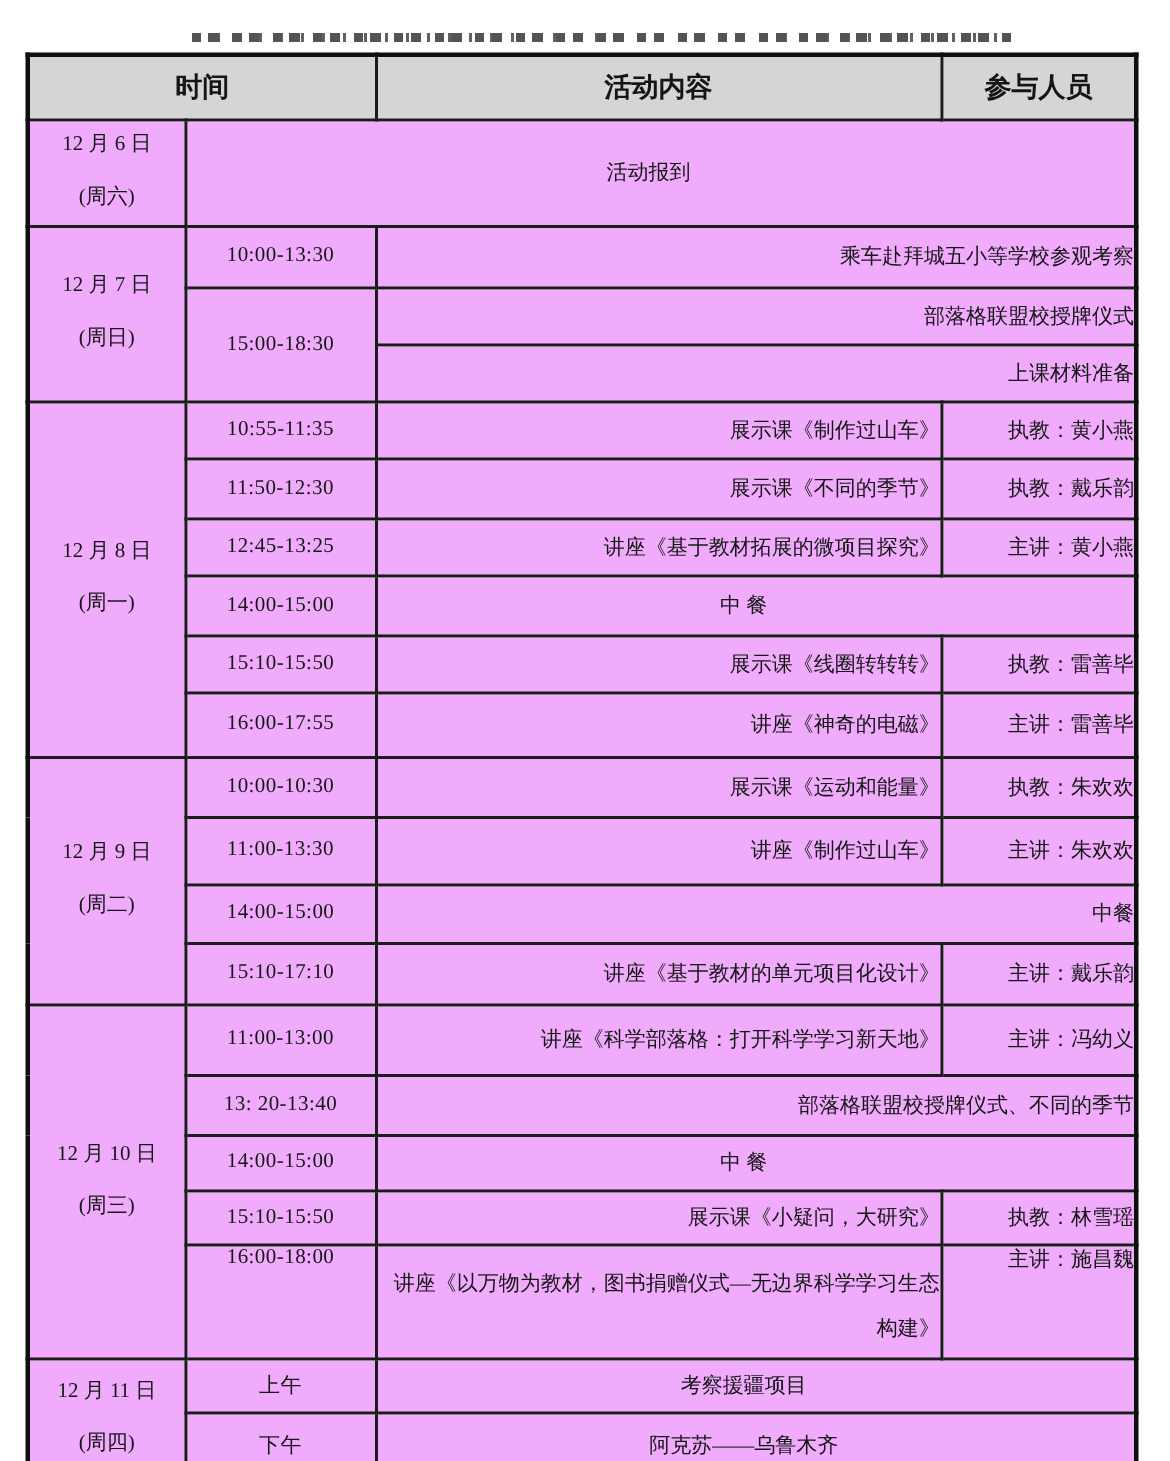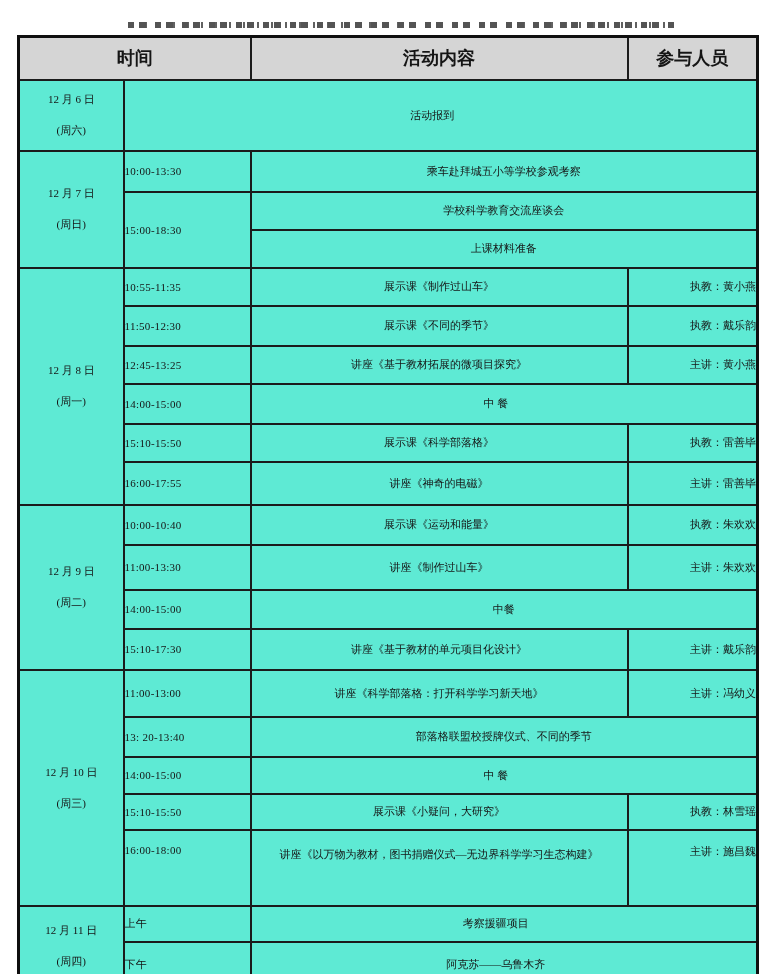--- a/index.html
+++ b/index.html
@@ -20,42 +20,42 @@
     opacity: .8;
   }
   table.sched {
     position: absolute; left: 17px; top: 14px;
     width: 739px; table-layout: fixed;
     border-collapse: collapse;
     border: 3px solid #0f0f0f;
   }
   .sched th, .sched td {
     border: 2px solid #1b1b1b;
-    font-size: 11px;
+    font-size: 14px;
     vertical-align: middle;
-    background: #5eead4;
+    background: #f0abfc;
     overflow: hidden;
     padding: 0;
   }
   .sched th {
     background: #d5d5d5;
     font-weight: bold;
     font-size: 18px;
     text-align: center;
   }
   .c-date { text-align: center; line-height: 1.35; }
   .c-date .l { display: block; }
   .c-date .l + .l { margin-top: 16px; }
-  .c-time { letter-spacing: .3px; }
-  .c-act  { text-align: center; padding: 2px 6px 2px 9px; }
+  .c-time { text-align: center; letter-spacing: .3px; }
+  .c-act  { text-align: right; padding: 2px 6px 2px 9px; }
   .c-act.center { text-align: center; padding-left: 0; padding-right: 16px; }
   .c-who  { text-align: right; padding: 2px 2px 2px 7px; }
   .who-top { vertical-align: top; padding-top: 7px; }
   .row-top td { vertical-align: top; }
-  .row-top .c-time, .row-top .c-who { padding-top: 13px; }
+  .row-top .c-time, .row-top .c-who { }
   .row-top .c-act { padding-top: 11px; line-height: 2.2; }
 </style>
 </head>
 <body>
 
 <div class="sheet">
   <div class="title-crop"></div>
 
   <table class="sched">
     <colgroup>
@@ -83,21 +83,21 @@
     <tr style="height:41px">
       <td rowspan="3" class="c-date">
         <span class="l">12 月 7 日</span>
         <span class="l">(周日)</span>
       </td>
       <td class="c-time">10:00-13:30</td>
       <td colspan="2" class="c-act">乘车赴拜城五小等学校参观考察</td>
     </tr>
     <tr style="height:38px">
       <td rowspan="2" class="c-time">15:00-18:30</td>
-      <td colspan="2" class="c-act">学校科学教育交流座谈会</td>
+      <td colspan="2" class="c-act">部落格联盟校授牌仪式</td>
     </tr>
     <tr style="height:38px">
       <td colspan="2" class="c-act">上课材料准备</td>
     </tr>
 
     <tr style="height:38px">
       <td rowspan="6" class="c-date">
         <span class="l">12 月 8 日</span>
         <span class="l">(周一)</span>
       </td>
@@ -114,49 +114,49 @@
       <td class="c-time">12:45-13:25</td>
       <td class="c-act">讲座《基于教材拓展的微项目探究》</td>
       <td class="c-who">主讲：黄小燕</td>
     </tr>
     <tr style="height:40px">
       <td class="c-time">14:00-15:00</td>
       <td colspan="2" class="c-act center">中 餐</td>
     </tr>
     <tr style="height:38px">
       <td class="c-time">15:10-15:50</td>
-      <td class="c-act">展示课《科学部落格》</td>
+      <td class="c-act">展示课《线圈转转转》</td>
       <td class="c-who">执教：雷善毕</td>
     </tr>
     <tr style="height:43px">
       <td class="c-time">16:00-17:55</td>
       <td class="c-act">讲座《神奇的电磁》</td>
       <td class="c-who">主讲：雷善毕</td>
     </tr>
 
     <tr style="height:40px">
       <td rowspan="4" class="c-date">
         <span class="l">12 月 9 日</span>
         <span class="l">(周二)</span>
       </td>
-      <td class="c-time">10:00-10:40</td>
+      <td class="c-time">10:00-10:30</td>
       <td class="c-act">展示课《运动和能量》</td>
       <td class="c-who">执教：朱欢欢</td>
     </tr>
     <tr style="height:45px">
       <td class="c-time">11:00-13:30</td>
       <td class="c-act">讲座《制作过山车》</td>
       <td class="c-who">主讲：朱欢欢</td>
     </tr>
     <tr style="height:39px">
       <td class="c-time">14:00-15:00</td>
       <td colspan="2" class="c-act">中餐</td>
     </tr>
     <tr style="height:41px">
-      <td class="c-time">15:10-17:30</td>
+      <td class="c-time">15:10-17:10</td>
       <td class="c-act">讲座《基于教材的单元项目化设计》</td>
       <td class="c-who who-top">主讲：戴乐韵</td>
     </tr>
 
     <tr style="height:47px">
       <td rowspan="5" class="c-date">
         <span class="l">12 月 10 日</span>
         <span class="l">(周三)</span>
       </td>
       <td class="c-time">11:00-13:00</td>

